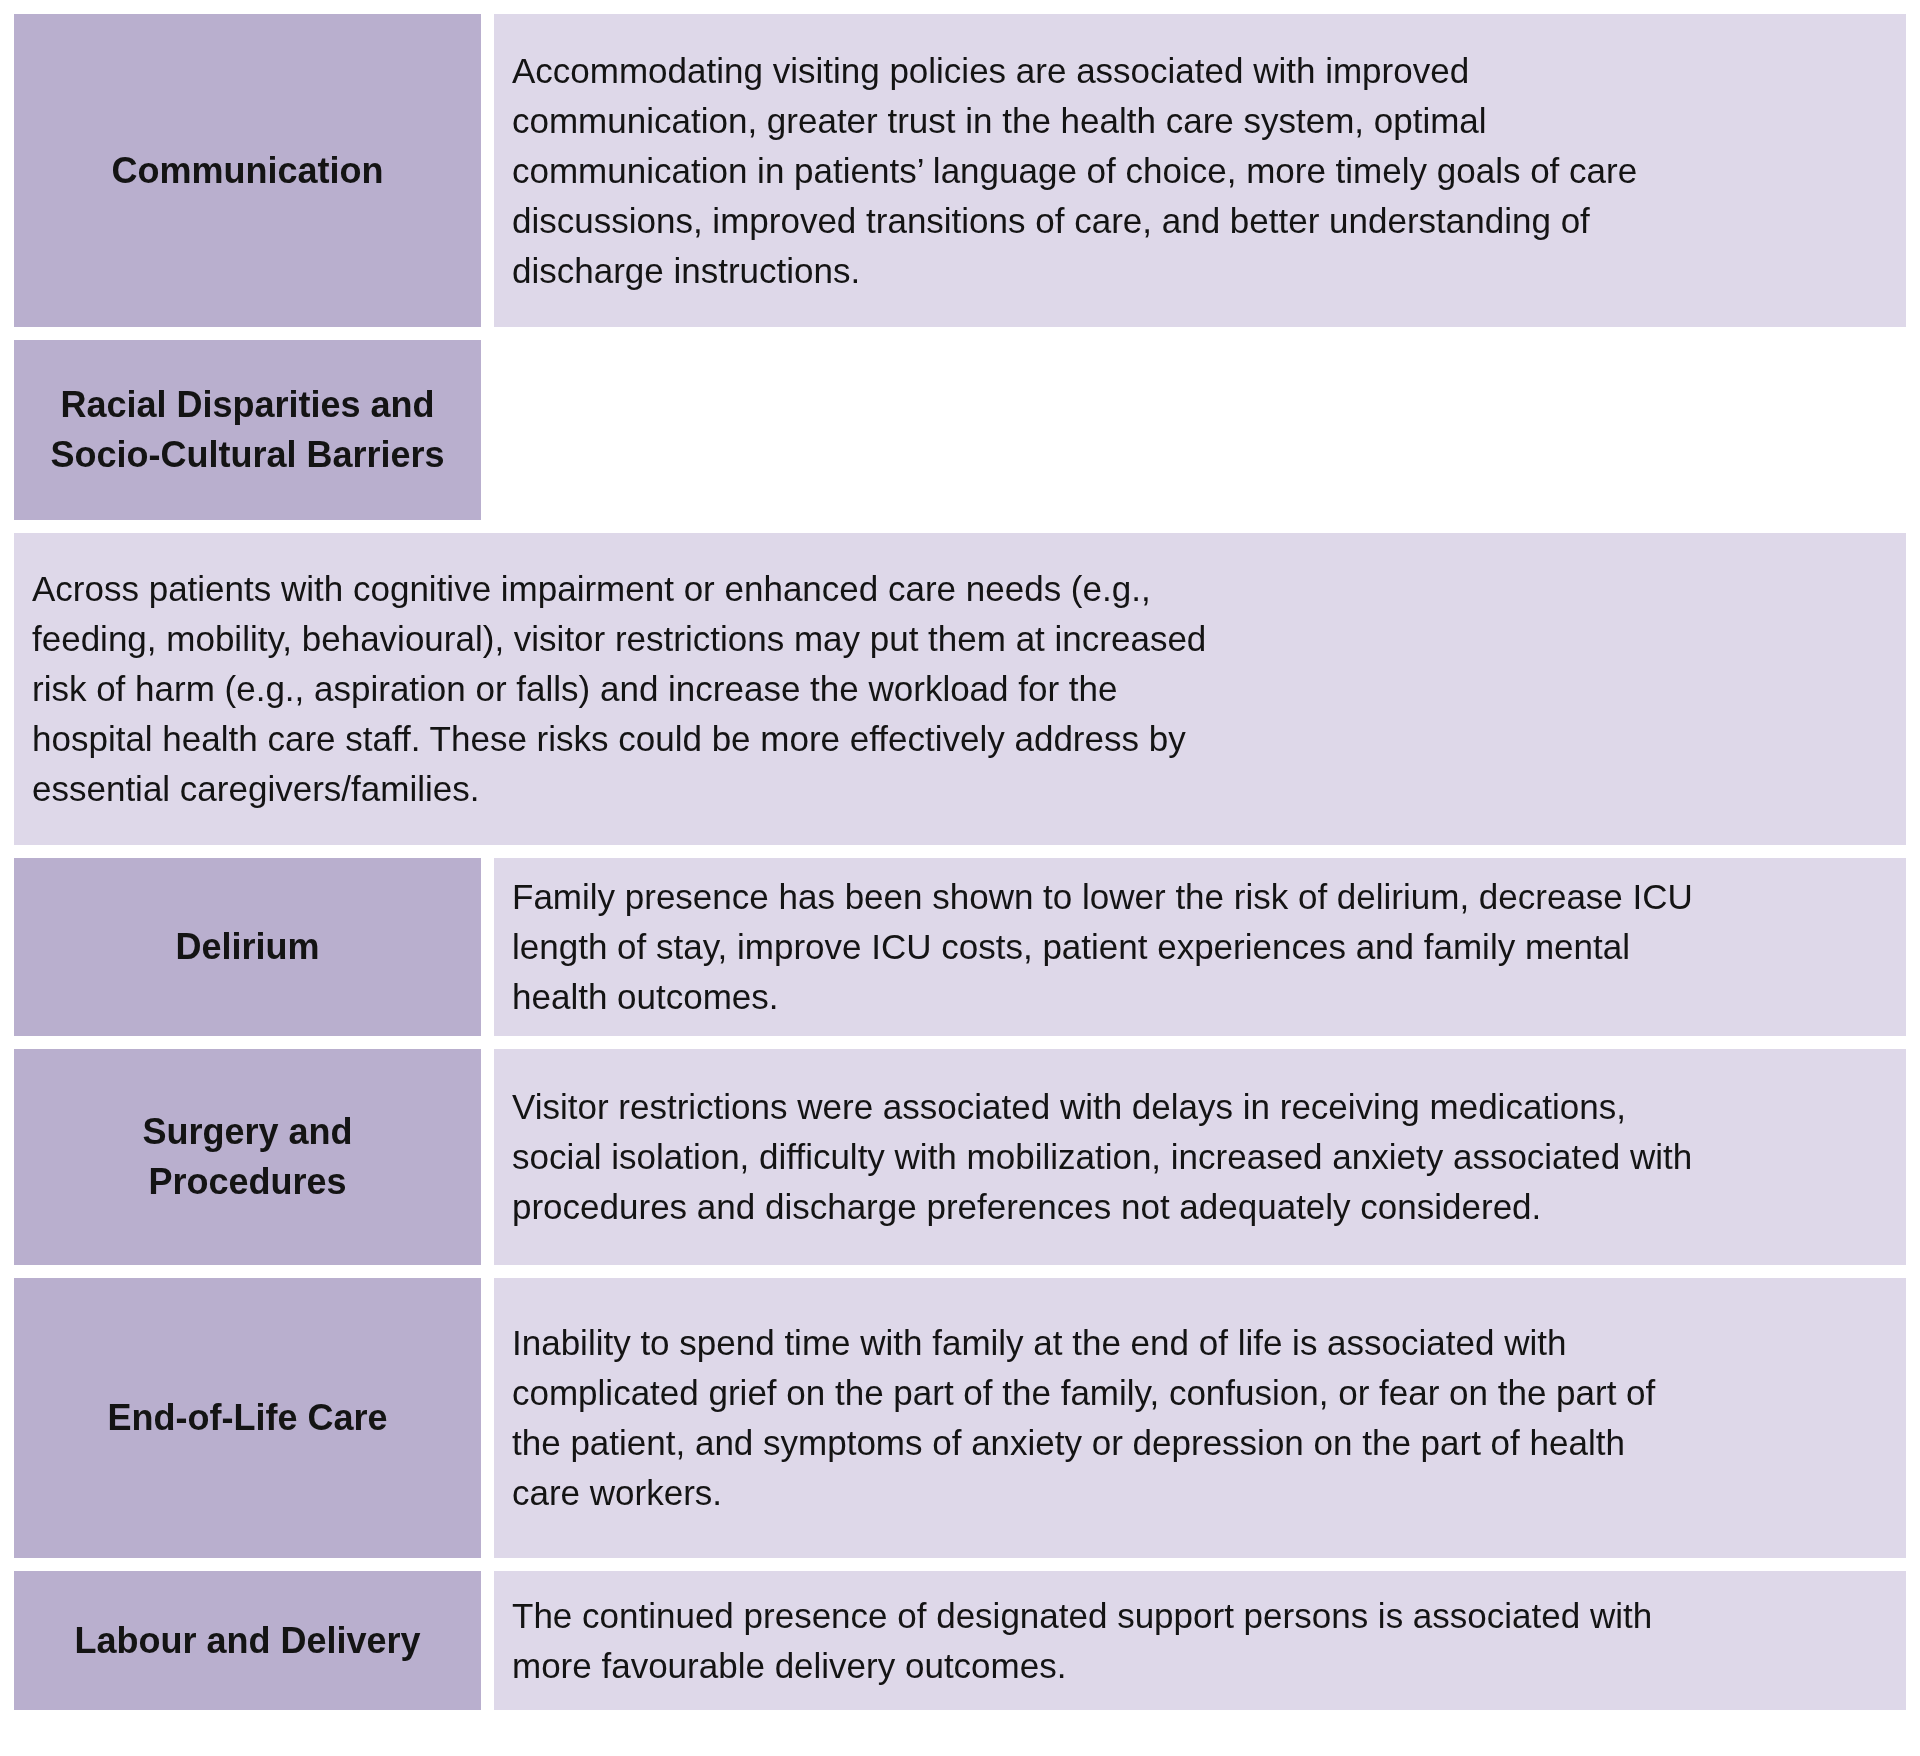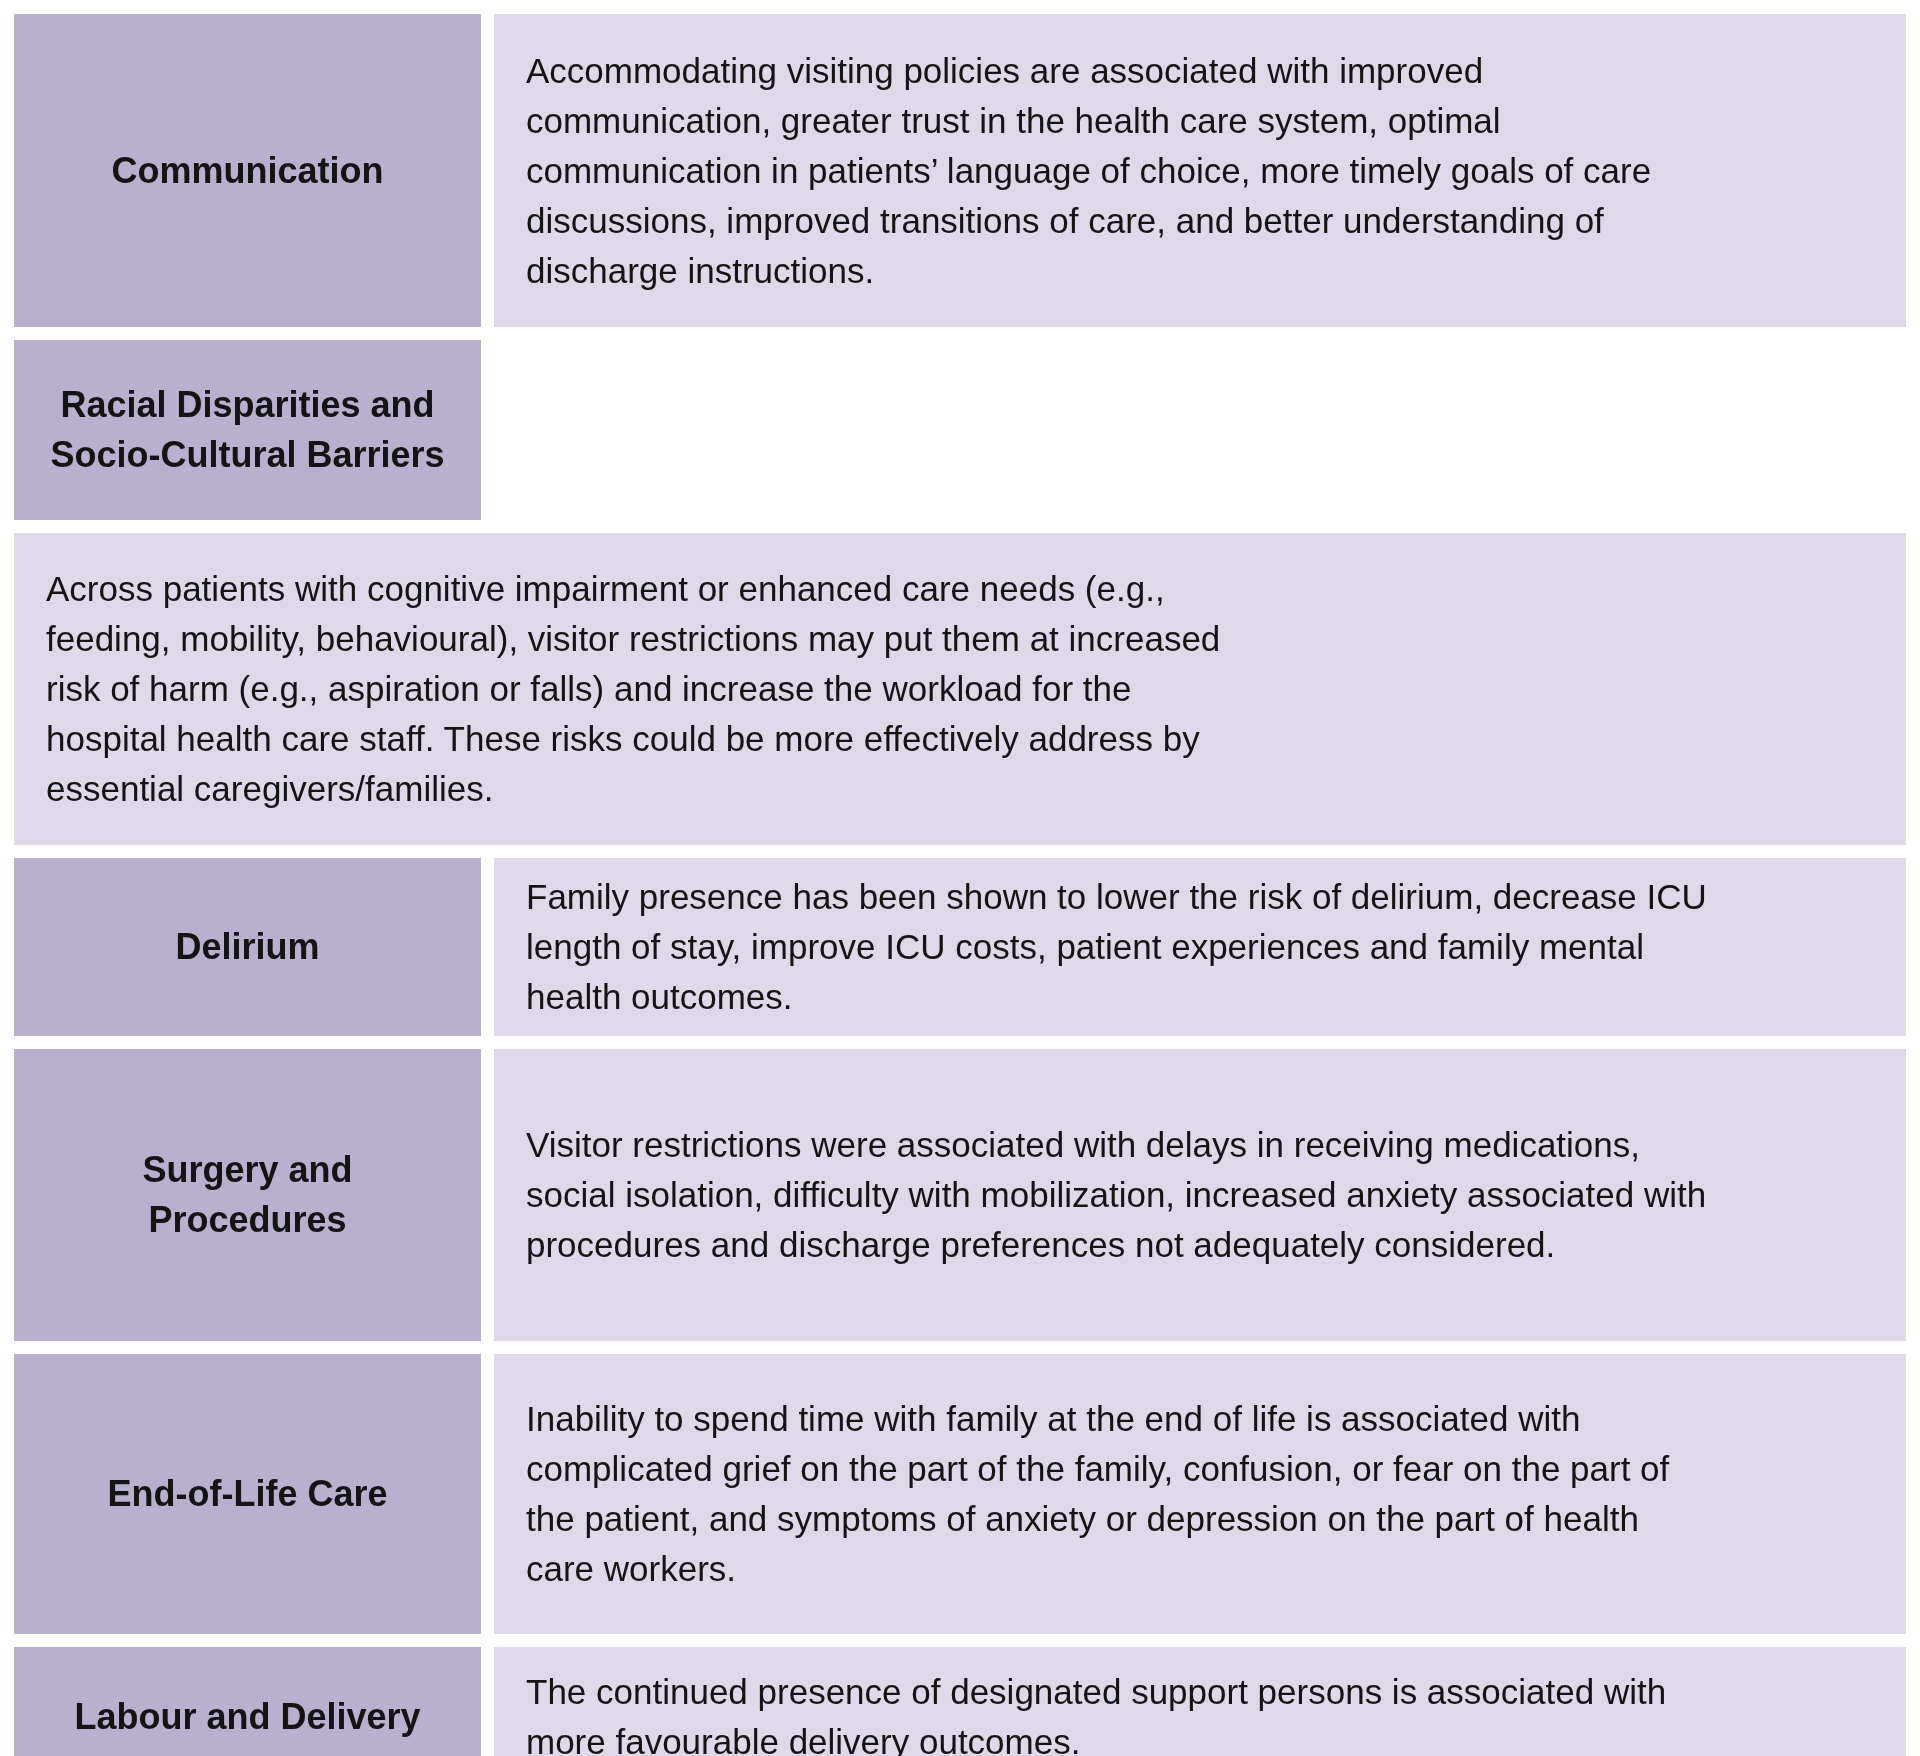--- a/index.html
+++ b/index.html
@@ -26,21 +26,21 @@
   }
   .row {
     display: flex;
     gap: 13px;
     flex: 0 0 auto;
   }
   .row:nth-child(1) { height: 313px; }
   .row:nth-child(2) { height: 180px; }
   .row:nth-child(3) { height: 312px; }
   .row:nth-child(4) { height: 178px; }
-  .row:nth-child(5) { height: 292px; }
+  .row:nth-child(5) { height: 216px; }
   .row:nth-child(6) { height: 280px; }
   .row:nth-child(7) { height: 139px; }
   .cell {
     box-sizing: border-box;
     display: flex;
     align-items: center;
     white-space: pre-line;
     font-size: 35px;
     line-height: 50px;
   }
@@ -52,21 +52,21 @@
     font-size: 36px;
     justify-content: center;
     text-align: center;
     padding: 0 18px;
   }
   .cell.desc {
     flex: 1 1 auto;
     background: var(--desc-bg, #ded8e9);
     justify-content: flex-start;
     text-align: left;
-    padding: 0 26px 0 32px;
+    padding: 0 26px 0 18px;
   }
 </style>
 </head>
 <body style="color: rgb(20, 20, 20);">
 
 <div class="table" id="outcomes-table">
   <div class="row">
     <div class="cell label">Communication</div>
     <div class="cell desc">Accommodating visiting policies are associated with improved
 communication, greater trust in the health care system, optimal

